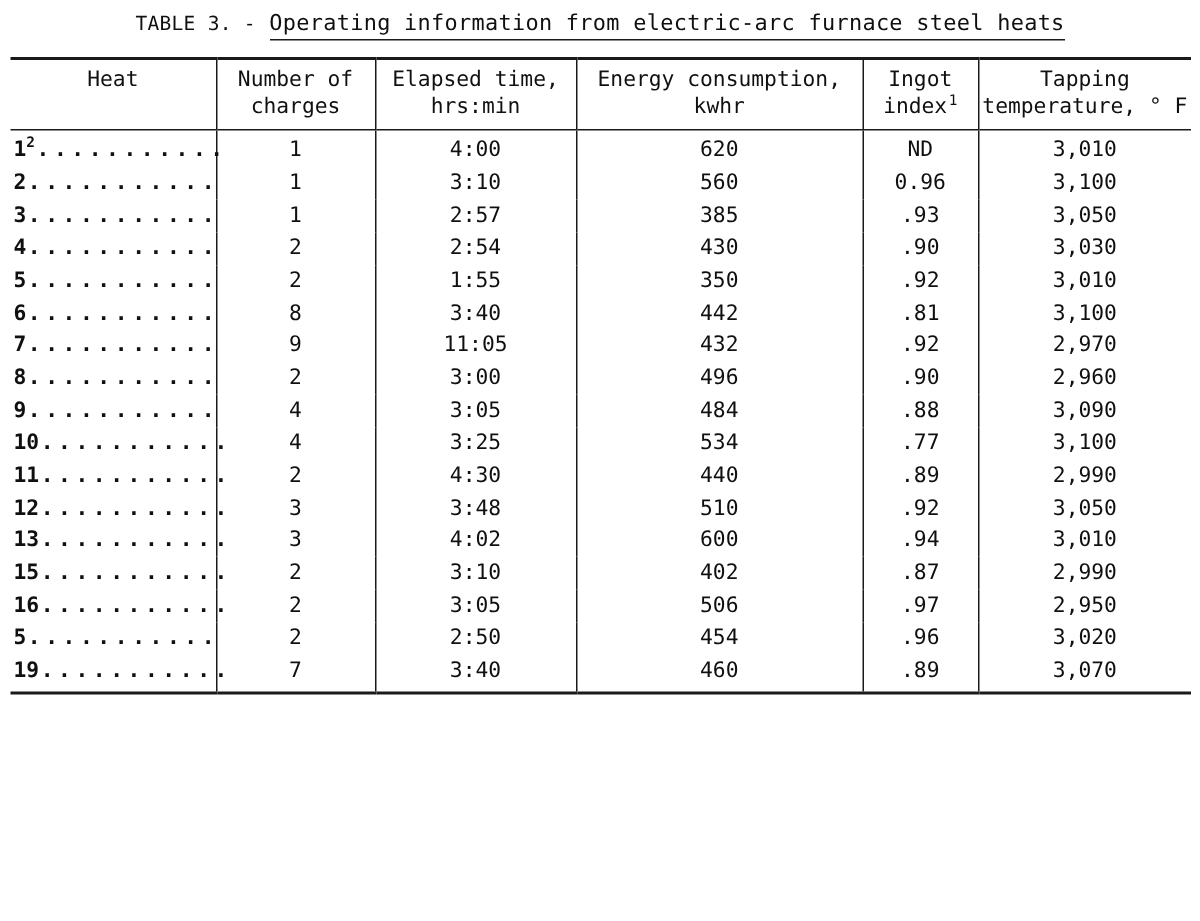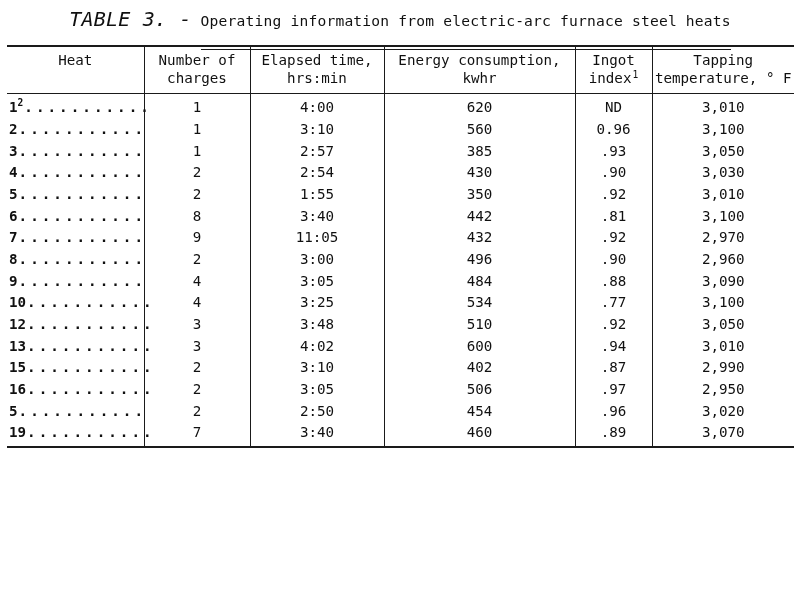--- a/index.html
+++ b/index.html
@@ -24,26 +24,25 @@
 
   
   .table-caption {
     text-align: center;
     font-size: 14.6px;
     letter-spacing: 0.2px;
     padding-top: 7px;
     white-space: nowrap;
   }
   .caption-label {
-    font-size: 20px;
-    font-style: italic;
+    font-size: 13px;
   }
   .caption-title {
     border-bottom: 1.6px solid #1a1a1a;
-    padding-bottom: 20px;
+    padding-bottom: 2px;
   }
 
   
   .table-wrap {
     position: relative;
     margin: 14px 6px 0 7px;
   }
   table.data {
     border-collapse: collapse;
     width: 787px;
@@ -237,20 +236,28 @@
           </tr>
           <tr>
             <td class="heat-cell"><span class="heat-num">10</span><span class="leaders">...........</span></td>
             <td>4</td>
             <td>3:25</td>
             <td>534</td>
             <td>.77</td>
             <td>3,100</td>
           </tr>
           <tr>
+            <td class="heat-cell"><span class="heat-num">11</span><span class="leaders">...........</span></td>
+            <td>2</td>
+            <td>4:30</td>
+            <td>440</td>
+            <td>.89</td>
+            <td>2,990</td>
+          </tr>
+          <tr>
             <td class="heat-cell"><span class="heat-num">12</span><span class="leaders">...........</span></td>
             <td>3</td>
             <td>3:48</td>
             <td>510</td>
             <td>.92</td>
             <td>3,050</td>
           </tr>
           <tr>
             <td class="heat-cell"><span class="heat-num">13</span><span class="leaders">...........</span></td>
             <td>3</td>

